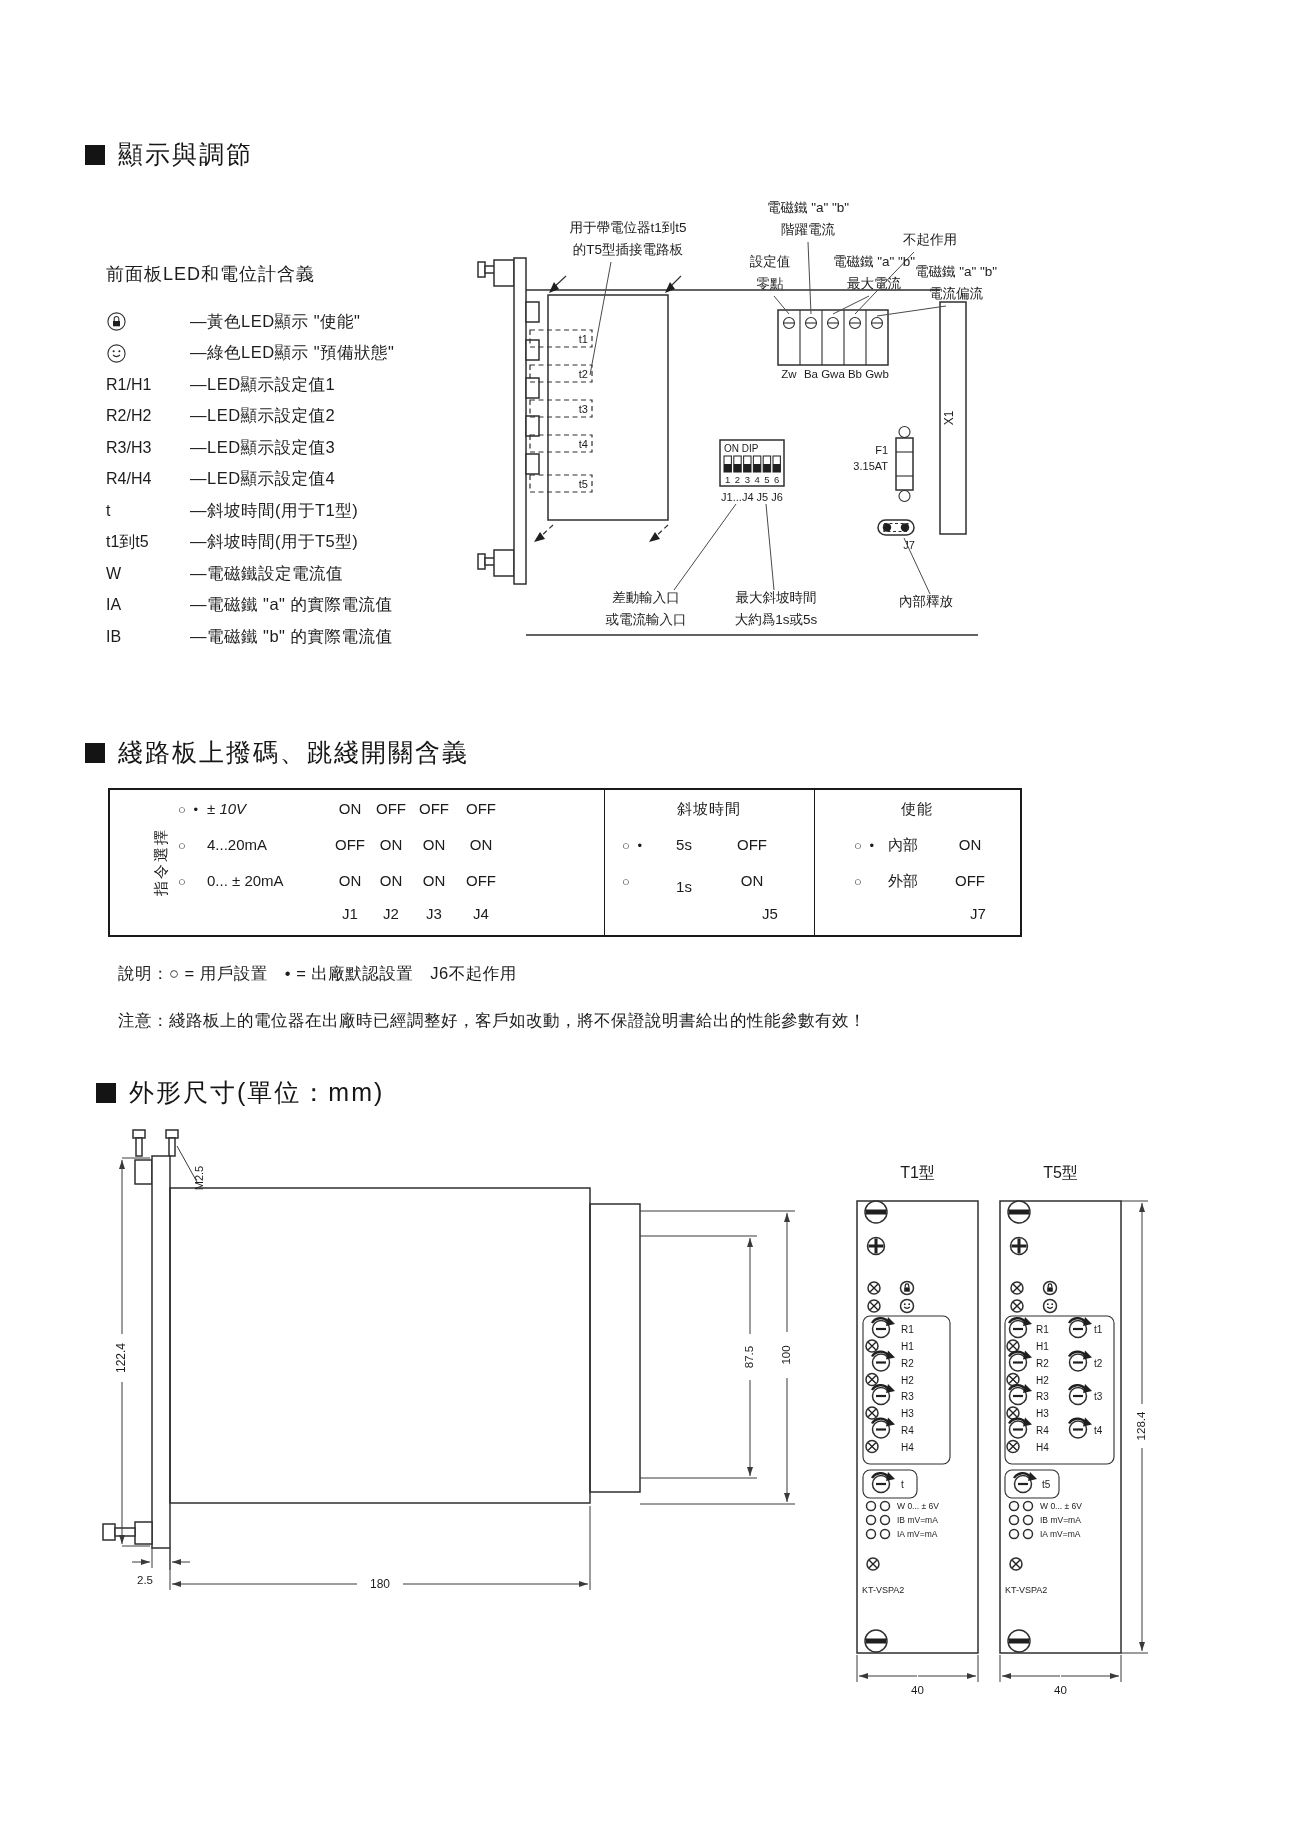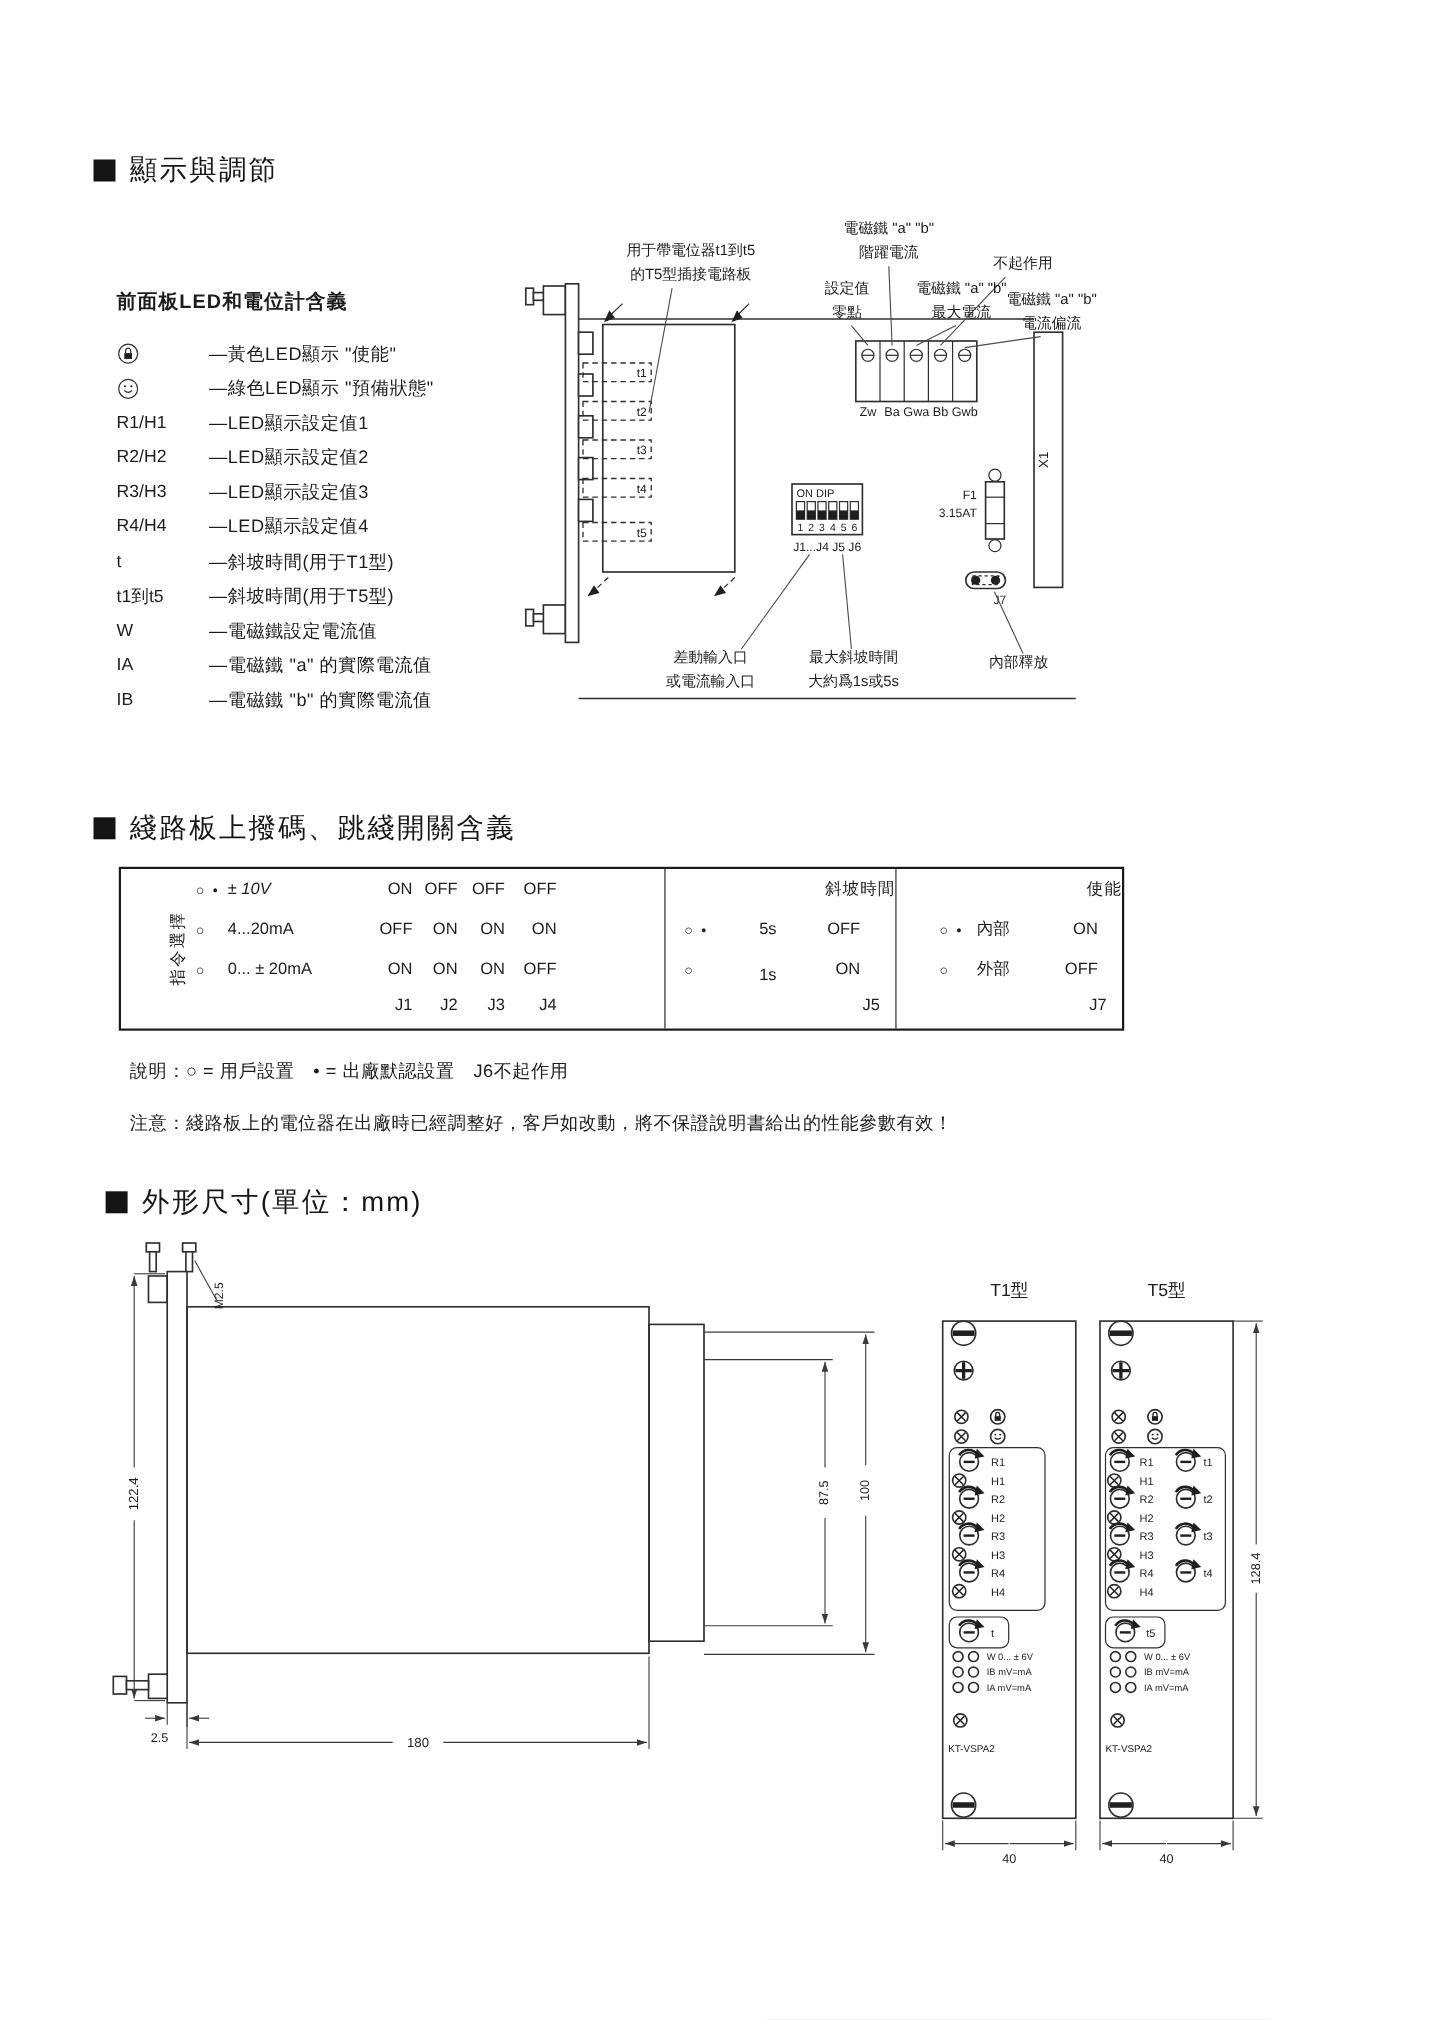--- a/index.html
+++ b/index.html
@@ -1,27 +1,27 @@
 <!DOCTYPE html>
 <html><head>
 <meta charset="utf-8">
 <style>
   html,body{margin:0;padding:0;background:#e8e8e8;}
   .page{position:relative;width:1300px;height:1836px;background:#ffffff;margin:0 auto;
         font-family:"Liberation Sans","DejaVu Sans",sans-serif;color:#1c1c1c;overflow:hidden;}
   .sec-h{position:absolute;display:flex;align-items:center;gap:13px;font-size:25px;letter-spacing:2px;color:#161616;}
   .sec-h .sq{width:20px;height:20px;background:#141414;flex:none;}
-  .legend-title{position:absolute;left:106px;top:262px;font-size:18px;letter-spacing:1px;font-weight:bold;}
+  .legend-title{position:absolute;left:106px;top:262px;font-size:18px;letter-spacing:1px;}
   .legend{position:absolute;left:106px;top:306px;}
   .lrow{display:flex;align-items:center;height:31.5px;font-size:16.5px;}
   .lkey{width:84px;flex:none;font-size:16px;display:flex;align-items:center;}
   .ldesc{letter-spacing:.5px;}
   .jt{position:absolute;left:108px;top:788px;width:910px;height:145px;border:2px solid #1a1a1a;font-size:15px;}
   .jt span{position:absolute;line-height:20px;white-space:nowrap;}
-  .jt .c{text-align:right;}
+  .jt .c{text-align:center;}
   .jt .vline{position:absolute;top:0;bottom:0;border-left:1.6px solid #1a1a1a;}
   .jt .vlabel{position:absolute;width:110px;height:20px;text-align:center;transform:rotate(-90deg);font-size:15px;letter-spacing:2px;}
   .jt .mark{font-size:13px;letter-spacing:2px;}
   .note{position:absolute;left:106px;font-size:16.5px;letter-spacing:.5px;margin-left:12px;}
   svg{position:absolute;overflow:visible;}
   svg text{font-family:"Liberation Sans","DejaVu Sans",sans-serif;fill:#1c1c1c;}
   .ln{stroke:#2f2f2f;stroke-width:1.5;fill:none;}
   .lnt{stroke:#2f2f2f;stroke-width:1.1;fill:none;}
   .fw{fill:#ffffff;stroke:#2f2f2f;stroke-width:1.5;}
   .fb{fill:#1f1f1f;}

